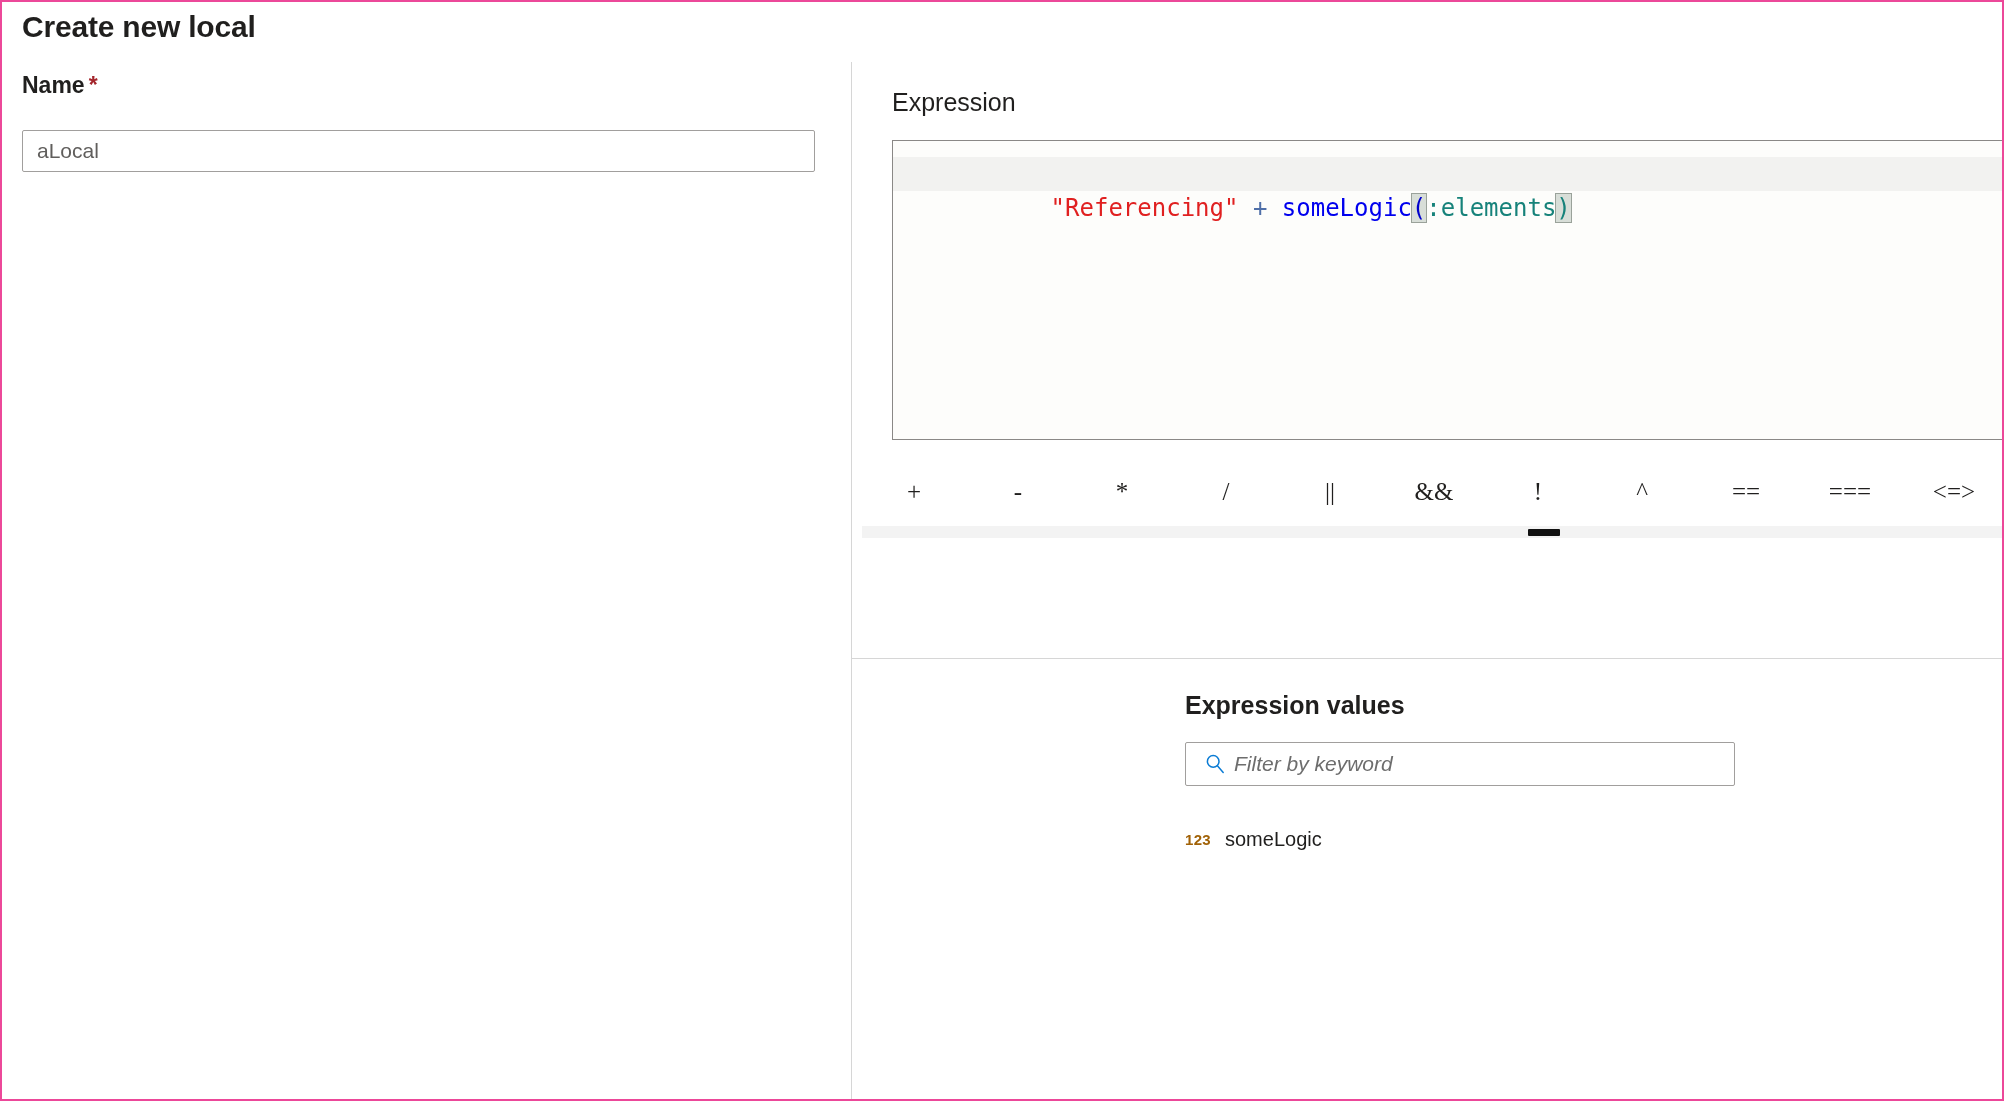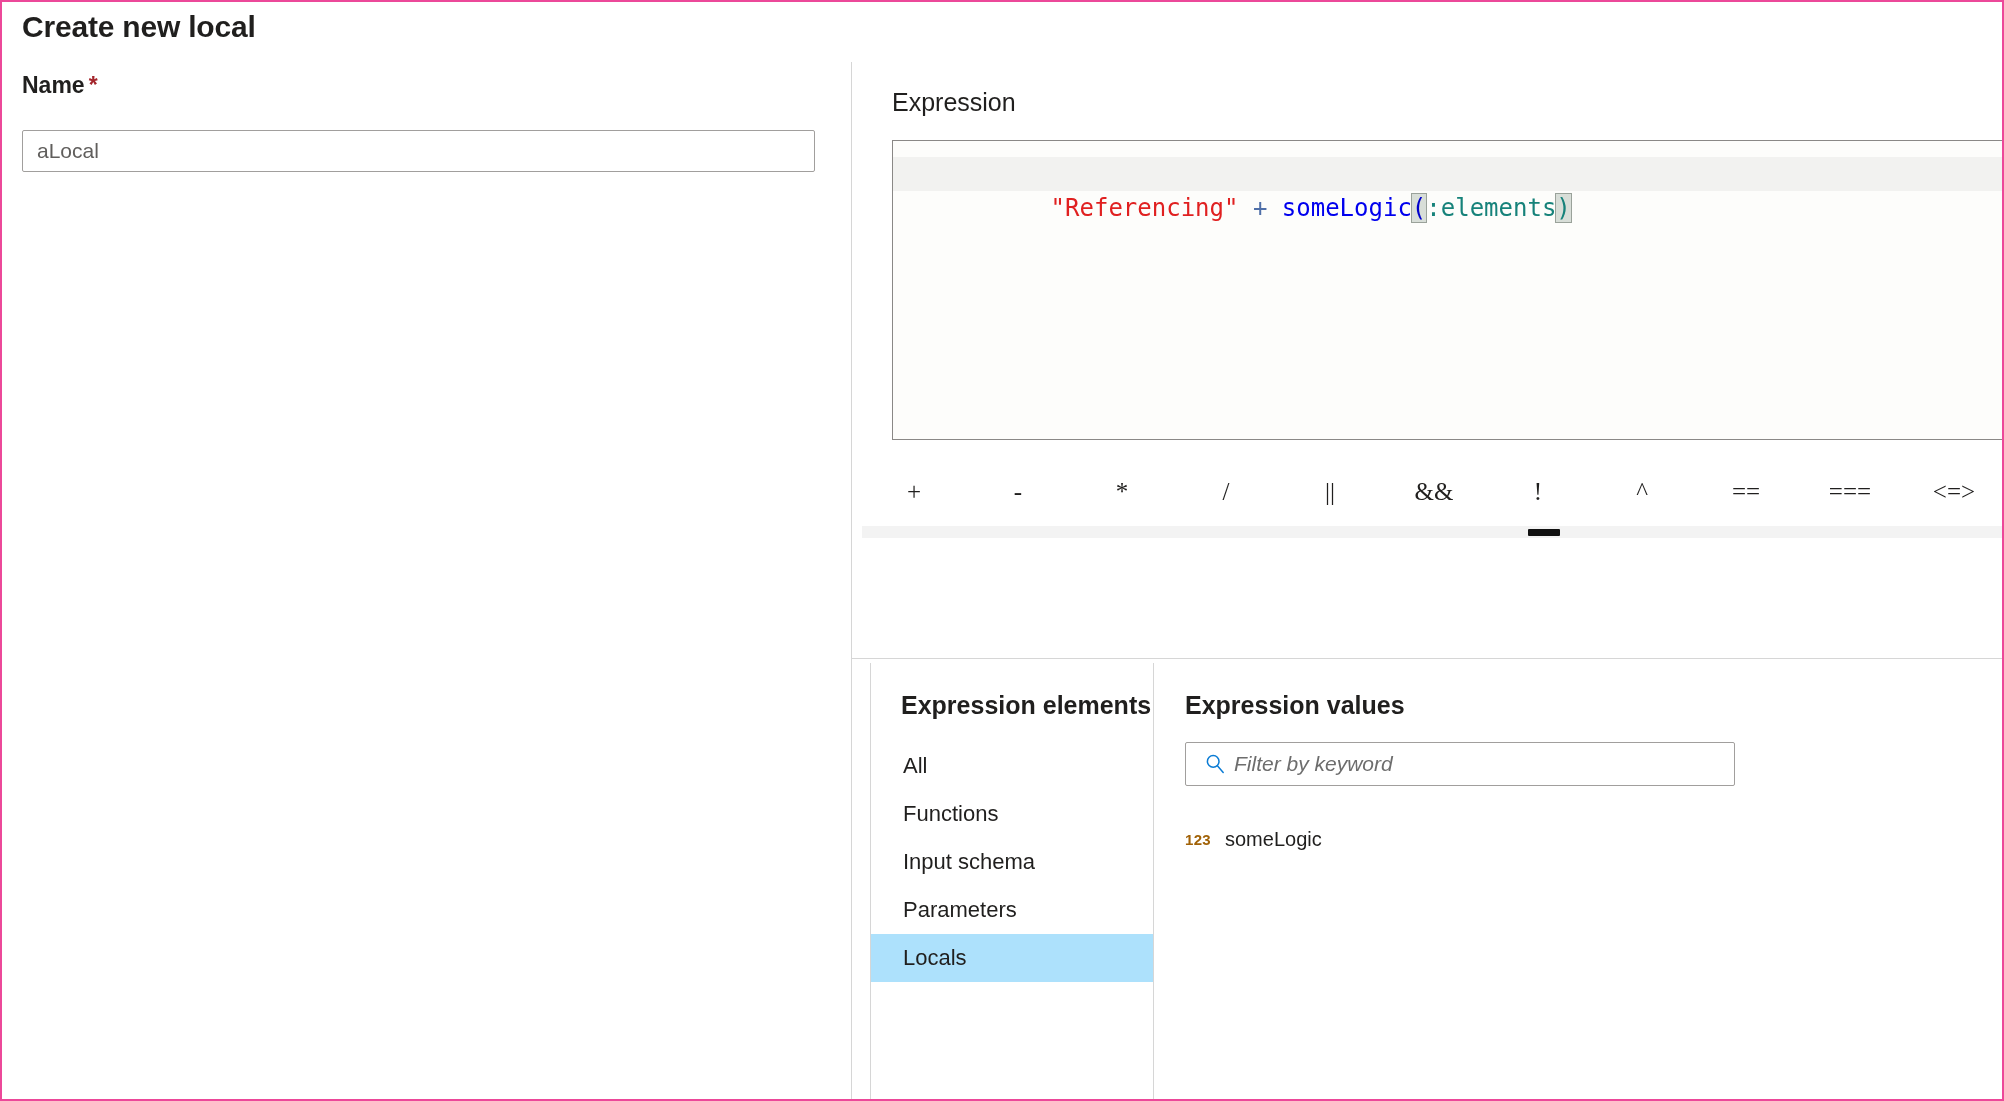--- a/index.html
+++ b/index.html
@@ -346,30 +346,20 @@
       <button class="op-btn">!</button>
       <button class="op-btn">^</button>
       <button class="op-btn">==</button>
       <button class="op-btn">===</button>
       <button class="op-btn">&lt;=&gt;</button>
     </div>
 
     <div class="op-scroll-track"></div>
     <div class="op-scroll-thumb"></div>
 
-    <div class="elements-panel">
-      <div class="panel-heading">Expression elements</div>
-      <div class="elements-list">
-        <div class="element-item">All</div>
-        <div class="element-item">Functions</div>
-        <div class="element-item">Input schema</div>
-        <div class="element-item">Parameters</div>
-        <div class="element-item selected">Locals</div>
-      </div>
-    </div>
 
     <div class="values-panel">
       <div class="values-heading">Expression values</div>
 
       <div class="filter-wrap">
         <span class="search-icon">
           <svg width="22" height="22" viewBox="0 0 22 22" aria-hidden="true">
             <circle cx="9.2" cy="8.4" r="5.8" fill="none" stroke="#0a7bd4" stroke-width="1.5"></circle>
             <line x1="13.4" y1="12.8" x2="19.2" y2="19.4" stroke="#0a7bd4" stroke-width="1.5" stroke-linecap="round"></line>
           </svg>

